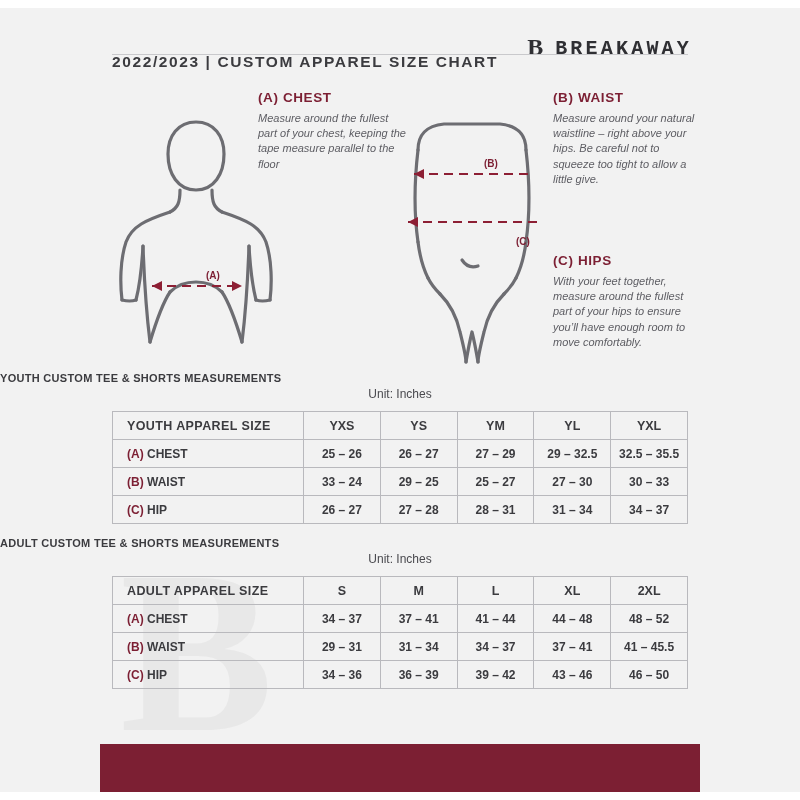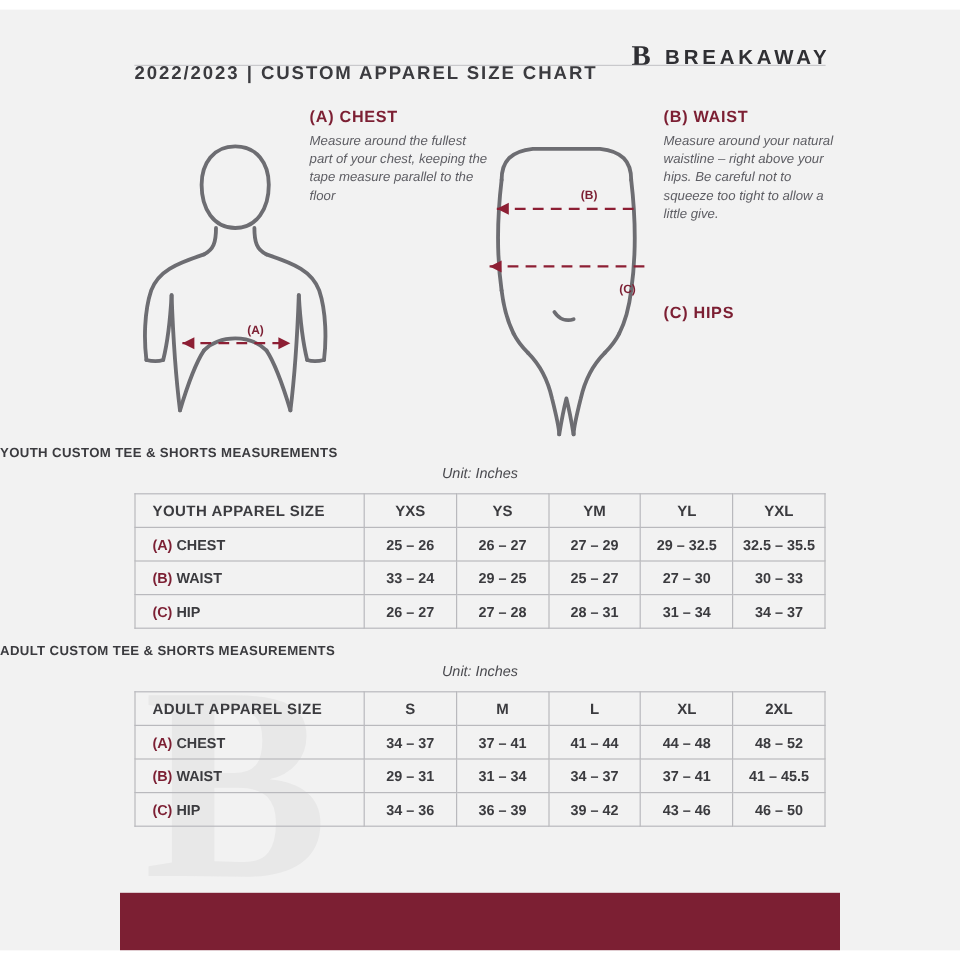--- a/index.html
+++ b/index.html
@@ -71,24 +71,25 @@
   .brand-mark {
     font-family: "Liberation Serif", serif;
     font-size: 24px;
     font-weight: bold;
     color: #2f2f33;
     line-height: 1;
     position: relative;
     top: -1px;
   }
   .brand-name {
-    font-size: 17px;
+    font-size: 20px;
     font-weight: bold;
     letter-spacing: 3.2px;
     color: #2f2f33;
+    font-family: Liberation Mono, monospace;
   }
   .header-rule {
     position: absolute;
     left: 112px;
     top: 46px;
     width: 576px;
     height: 1px;
     background: #c9c9cc;
   }
 
@@ -135,21 +136,20 @@
   .tbl-title {
     text-align: left;
     font-size: 11px;
     font-weight: bold;
     letter-spacing: 0.3px;
     color: #3b3b3f;
   }
   .tbl-unit {
     text-align: center;
     font-size: 12px;
-    font-style: italic;
     color: #4a4a4f;
     margin-top: 3px;
   }
   table {
     border-collapse: collapse;
     margin: 10px auto 0 auto;
     width: 576px;
     table-layout: fixed;
   }
   th, td {
@@ -255,20 +255,21 @@
       <div class="callout c-chest">
         <div class="callout-title">(A) CHEST</div>
         <div class="callout-body">Measure around the fullest part of your chest, keeping the tape measure parallel to the floor</div>
       </div>
       <div class="callout c-waist">
         <div class="callout-title">(B) WAIST</div>
         <div class="callout-body">Measure around your natural waistline – right above your hips. Be careful not to squeeze too tight to allow a little give.</div>
       </div>
       <div class="callout c-hips">
         <div class="callout-title">(C) HIPS</div>
+        <div class="callout-body">With your feet together, measure around the fullest part of your hips to ensure you’ll have enough room to move comfortably.</div>
       </div>
     </div>
 
     <div class="section sec-youth">
       <div class="tbl-title">YOUTH CUSTOM TEE &amp; SHORTS MEASUREMENTS</div>
       <div class="tbl-unit">Unit: Inches</div>
       <table>
         <thead>
           <tr>
             <th class="firstcol">YOUTH APPAREL SIZE</th>

